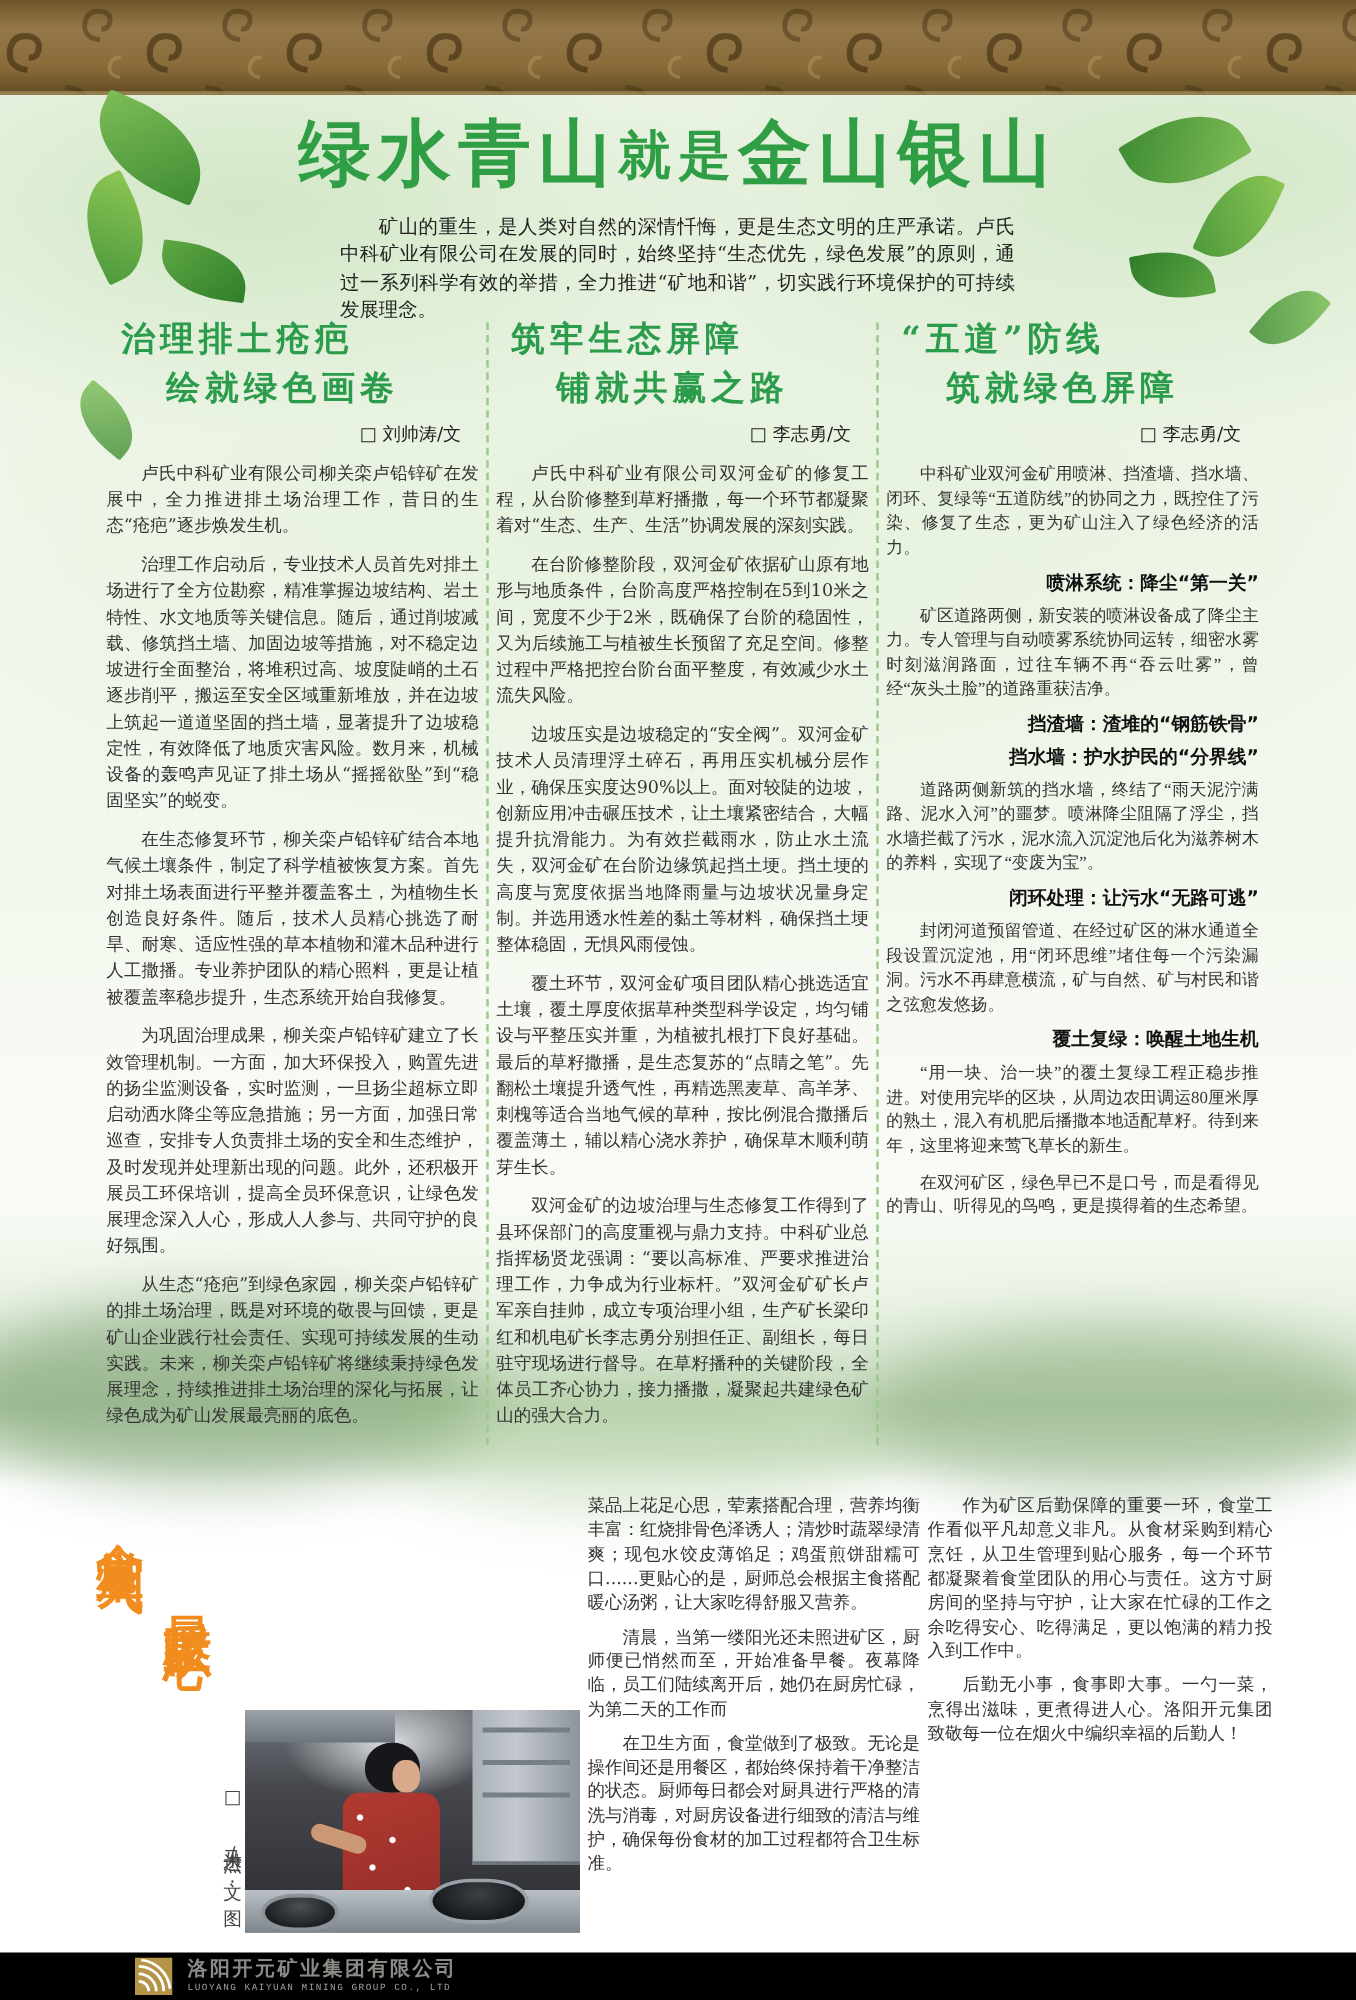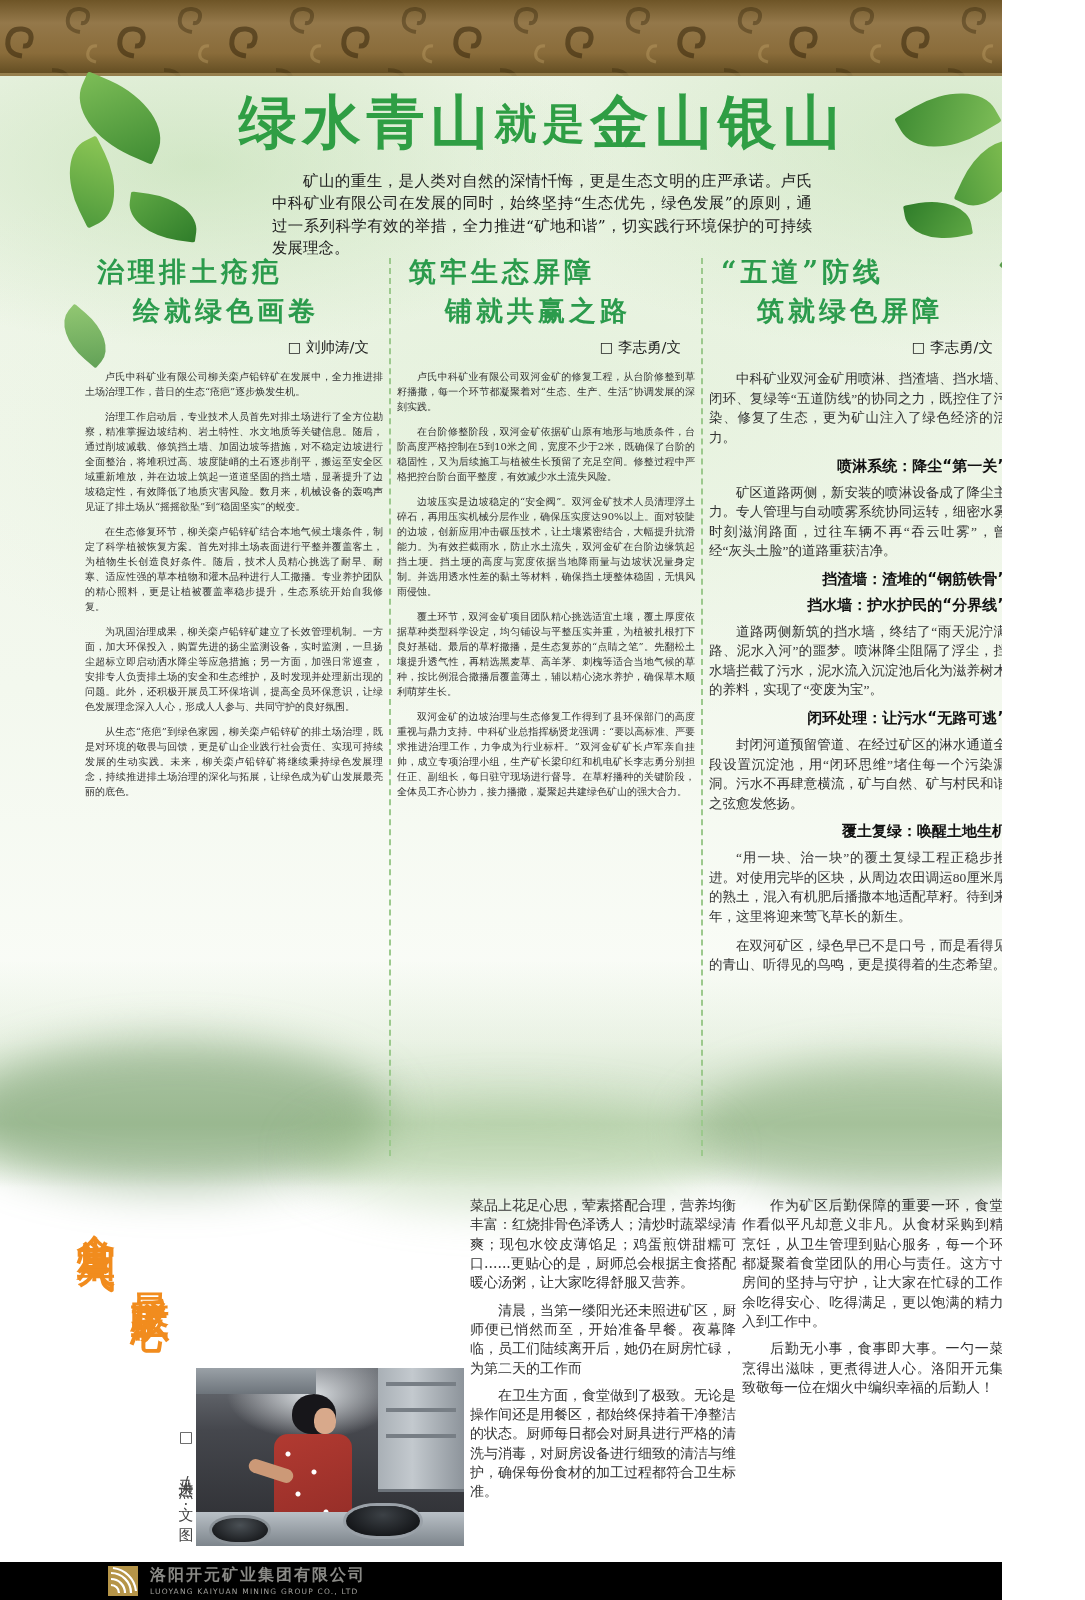--- a/index.html
+++ b/index.html
@@ -1,16 +1,16 @@
 <!DOCTYPE html>
 <html><head>
 <meta charset="utf-8">
 <style>
   html,body{margin:0;padding:0;background:#fff;}
-  .page{position:relative;width:1002px;height:1600px;overflow:hidden;background:#fff;
+  .page{position:relative;width:1085px;height:1600px;overflow:hidden;background:#fff;
         font-family:"DejaVu Sans","Liberation Sans",sans-serif;}
   
   .banner{position:absolute;top:0;left:0;width:1085px;height:76px;}
   
   .article-bg{position:absolute;top:76px;left:0;width:1085px;height:1112px;
       background:
         radial-gradient(ellipse 600px 260px at 18% 8%, rgba(186,219,170,.55), transparent 70%),
         radial-gradient(ellipse 700px 300px at 88% 6%, rgba(186,219,170,.5), transparent 70%),
         radial-gradient(ellipse 900px 420px at 50% 30%, rgba(214,234,202,.45), transparent 75%),
         linear-gradient(180deg,#eef5e7 0%,#f3f8ee 55%,#fbfdf9 88%,#ffffff 100%);}
@@ -37,21 +37,21 @@
   
   .col{position:absolute;top:252px;width:298px;height:912px;overflow:hidden;z-index:2;}
   .col.c1{left:85px;}  .col.c2{left:397px;}  .col.c3{left:709px;}
   .vsep{position:absolute;top:258px;height:898px;width:0;border-left:2px dashed #9cc98d;z-index:1;}
   .vsep.s1{left:389px;} .vsep.s2{left:701px;}
   .art-title{margin:0;color:#2b9b4c;font-weight:bold;font-size:27px;letter-spacing:4px;
       line-height:1.45;font-family:"DejaVu Serif","Liberation Serif",serif;}
   .art-title .l1{display:block;margin-left:12px;}
   .art-title .l2{display:block;margin-left:48px;}
   .byline{font-size:14.5px;color:#222;text-align:right;padding-right:14px;margin:8px 0 12px;}
-  .body p{margin:0 0 10px;font-size:10px;line-height:1.5;color:#333;text-align:justify;
+  .body p{margin:0 0 10px;font-size:14px;line-height:1.5;color:#333;text-align:justify;
       text-indent:2em;font-family:"DejaVu Serif","Liberation Serif",serif;}
   .col.c3 .body p{font-size:13.5px;line-height:1.45;margin:0 0 9px;font-family:Liberation Serif, serif;}
   .body h4{margin:5px 0 7px;padding-left:12px;font-size:15px;color:#111;font-weight:bold;
       text-indent:0;font-family:"DejaVu Sans","Liberation Sans",sans-serif;text-align:right;}
   .body p.gap{margin-top:26px;}
   
   .vtext{writing-mode:vertical-rl;text-orientation:upright;}
   .vt{position:absolute;color:#f18c1e;font-weight:bold;font-size:38px;letter-spacing:5px;
       font-family:"DejaVu Serif","Liberation Serif",serif;}
   .vt.t1{left:70px;top:1204px;}
@@ -91,21 +91,21 @@
   .ph-pot{position:absolute;left:150px;bottom:10px;width:74px;height:30px;border-radius:50%/60%;
       background:radial-gradient(ellipse at 50% 30%,#3c4146,#15171a 75%);box-shadow:0 0 0 3px #9aa1a8;}
   .ph-pot2{position:absolute;left:16px;bottom:4px;width:56px;height:24px;border-radius:50%/60%;
       background:radial-gradient(ellipse at 50% 30%,#4a5055,#1b1d20 75%);box-shadow:0 0 0 3px #8b9298;}
   
   .footer{position:absolute;left:0;top:1562px;width:1085px;height:38px;background:#000000;}
   .footer-logo{position:absolute;left:108px;top:4px;width:30px;height:30px;}
   .footer-text{position:absolute;left:150px;top:3px;}
   .footer-cn{font-size:16px;font-weight:bold;color:#8a8a86;letter-spacing:2px;
       font-family:"DejaVu Sans","Liberation Sans",sans-serif;}
-  .footer-en{font-size:7.5px;color:#a0a09c;letter-spacing:1.2px;margin-top:1px;}
+  .footer-en{font-size:7.5px;color:#a0a09c;letter-spacing:1.2px;margin-top:1px;font-family:Liberation Mono, monospace;}
 </style>
 </head>
 <body>
 
 <div class="page">
 
   <div class="banner">
     <svg width="1085" height="76">
       <defs>
         <linearGradient id="bgold" x1="0" y1="0" x2="0" y2="1">

